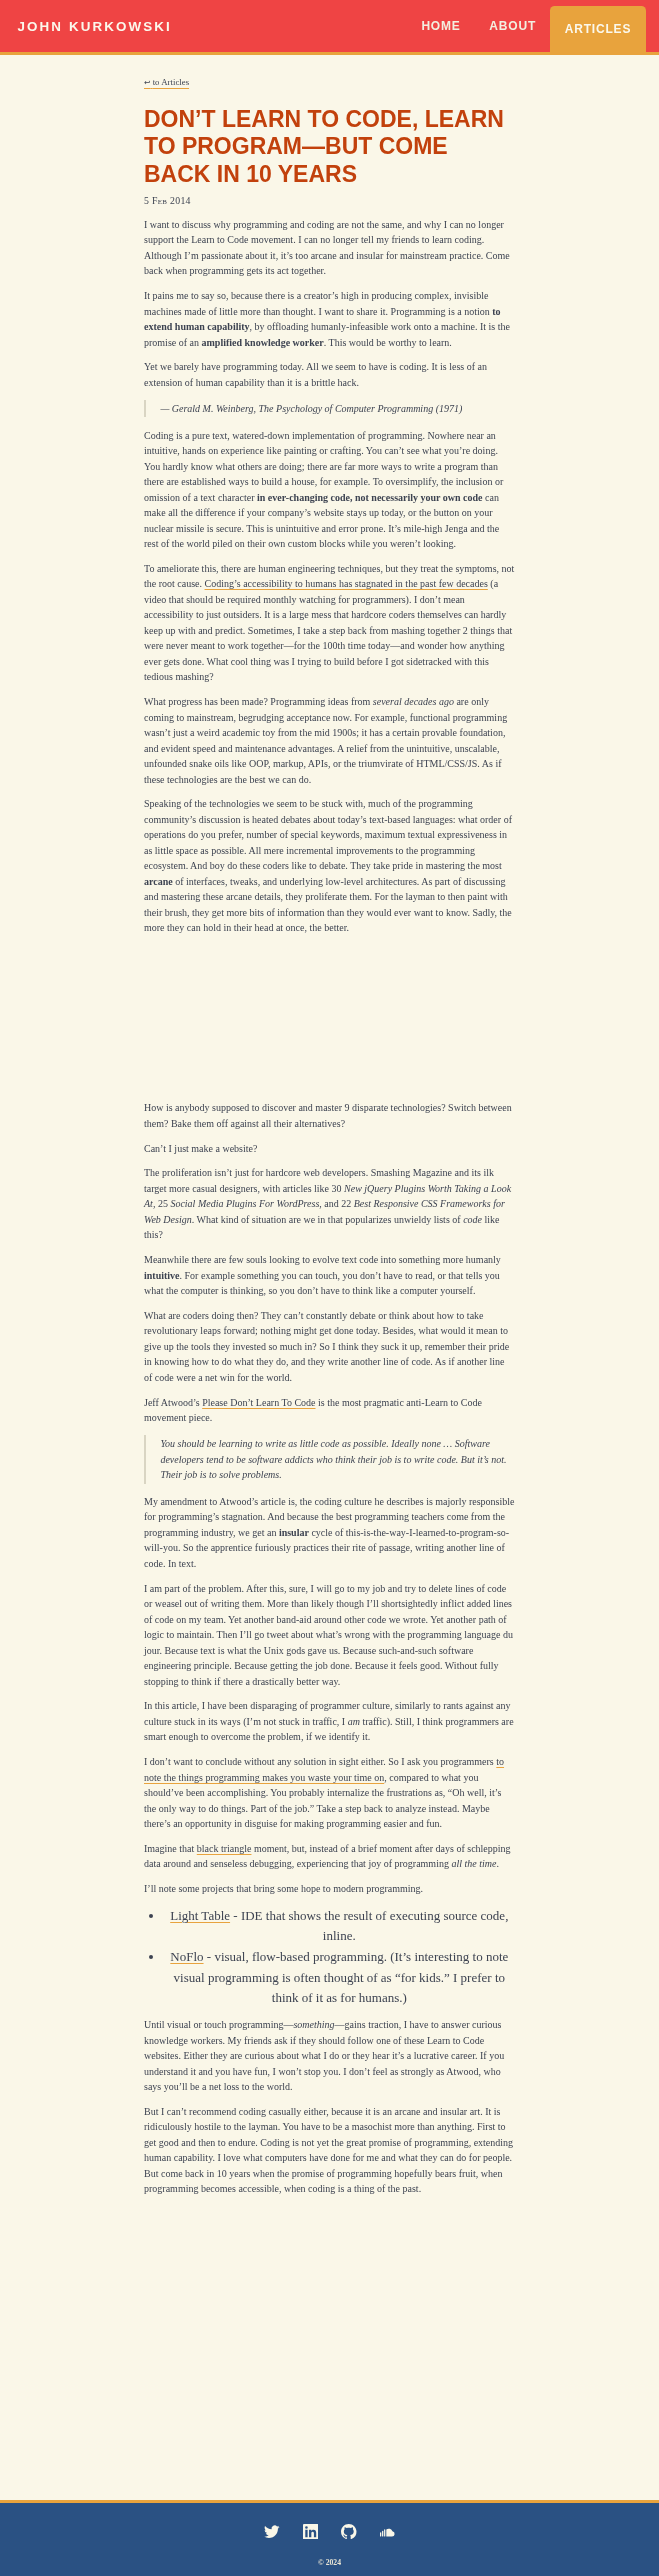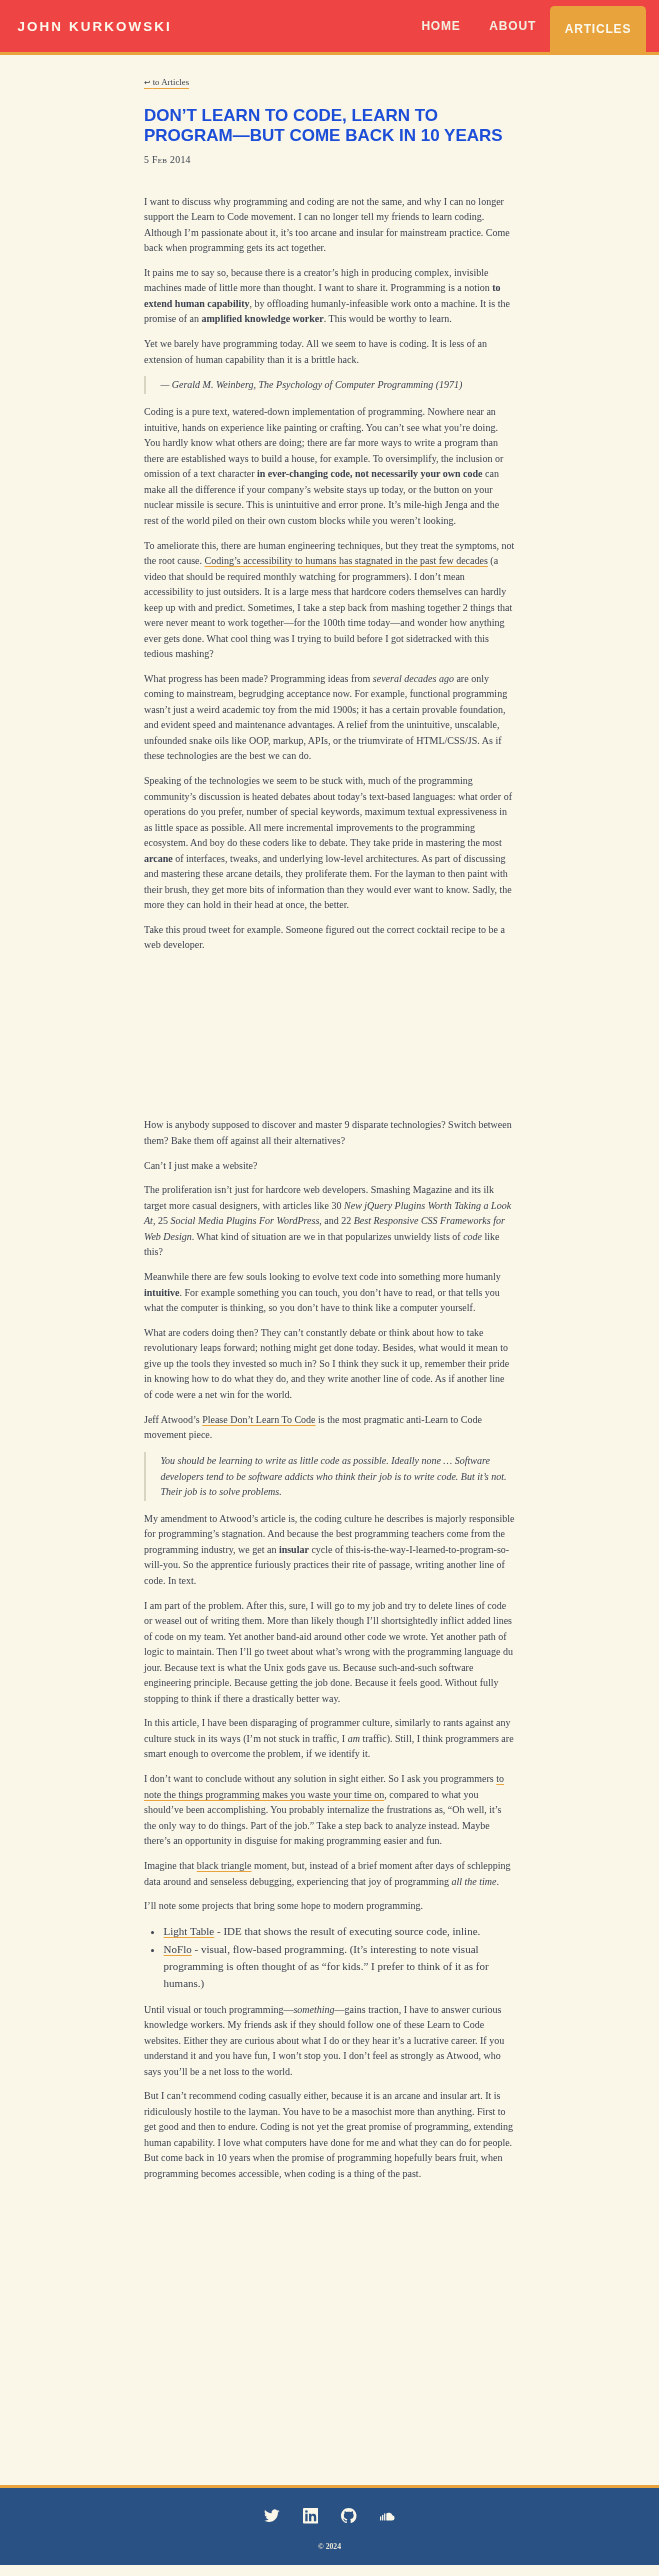--- a/index.html
+++ b/index.html
@@ -59,54 +59,55 @@
     text-decoration: underline;
     text-decoration-color: #E8A33D;
     text-decoration-thickness: 1px;
     text-underline-offset: 2.6px;
     cursor: pointer;
   }
   .back-link .glyph { font-size: 7.7px; }
   h1.article-title {
     font-family: "Liberation Sans", sans-serif;
     font-weight: bold;
-    color: #1d4ed8;
-    font-size: 17px;
+    color: #c2410c;
+    font-size: 23px;
     line-height: 1.18;
     letter-spacing: 0px;
     margin: 19.6px 0 7.2px 0;
   }
   .article-date {
     font-variant: small-caps;
     font-size: 9.8px;
     letter-spacing: 0.3px;
-    margin-bottom: 29px;
+    margin-bottom: 11px;
   }
   .article-body p {
     font-size: 10px;
     line-height: 1.55;
     margin: 0 0 9.3px 0;
   }
   .article-body blockquote {
     margin: 3.1px 0 10.3px 0;
     padding: 1px 5.2px 1px 14.4px;
     border-left: 2.1px solid #D9D5C3;
     font-style: italic;
   }
   .article-body blockquote p { margin-bottom: 8.2px; }
   .article-body blockquote p:last-child { margin-bottom: 0; }
   .tweet-embed-gap { height: 155px; }
   .article-body ul {
     margin: 0 0 9.3px 0;
     padding-left: 19.6px;
   }
   .article-body li {
-    font-size: 11px;
+    font-size: 13px;
     line-height: 1.55;
     margin-bottom: 1px;
+    text-align: center;
   }
   .inline-link {
     color: inherit;
     cursor: pointer;
     text-decoration: underline;
     text-decoration-color: #E8A33D;
     text-decoration-thickness: 1px;
     text-underline-offset: 2.1px;
   }
   .bold { font-weight: bold; }
@@ -160,21 +161,20 @@
       <p><span>I want to discuss why programming and coding are not the same, and why I can no longer support the Learn to Code movement. I can no longer tell my friends to learn coding. Although I’m passionate about it, it’s too arcane and insular for mainstream practice. Come back when programming gets its act together.</span></p>
       <p><span>It pains me to say so, because there is a creator’s high in producing complex, invisible machines made of little more than thought. I want to share it. Programming is a notion </span><span class="bold">to extend human capability</span><span>, by offloading humanly-infeasible work onto a machine. It is the promise of an </span><span class="bold">amplified knowledge worker</span><span>. This would be worthy to learn.</span></p>
       <p><span>Yet we barely have programming today. All we seem to have is coding. It is less of an extension of human capability than it is a brittle hack.</span></p>
       <blockquote>
         <p><span>— Gerald M. Weinberg, The Psychology of Computer Programming (1971)</span></p>
       </blockquote>
       <p><span>Coding is a pure text, watered-down implementation of programming. Nowhere near an intuitive, hands on experience like painting or crafting. You can’t see what you’re doing. You hardly know what others are doing; there are far more ways to write a program than there are established ways to build a house, for example. To oversimplify, the inclusion or omission of a text character </span><span class="bold">in ever-changing code, not necessarily your own code</span><span> can make all the difference if your company’s website stays up today, or the button on your nuclear missile is secure. This is unintuitive and error prone. It’s mile-high Jenga and the rest of the world piled on their own custom blocks while you weren’t looking.</span></p>
       <p><span>To ameliorate this, there are human engineering techniques, but they treat the symptoms, not the root cause. </span><a href="#" class="inline-link">Coding’s accessibility to humans has stagnated in the past few decades</a><span> (a video that should be required monthly watching for programmers). I don’t mean accessibility to just outsiders. It is a large mess that hardcore coders themselves can hardly keep up with and predict. Sometimes, I take a step back from mashing together 2 things that were never meant to work together—for the 100th time today—and wonder how anything ever gets done. What cool thing was I trying to build before I got sidetracked with this tedious mashing?</span></p>
       <p><span>What progress has been made? Programming ideas from </span><span class="italic">several decades ago</span><span> are only coming to mainstream, begrudging acceptance now. For example, functional programming wasn’t just a weird academic toy from the mid 1900s; it has a certain provable foundation, and evident speed and maintenance advantages. A relief from the unintuitive, unscalable, unfounded snake oils like OOP, markup, APIs, or the triumvirate of HTML/CSS/JS. As if these technologies are the best we can do.</span></p>
       <p><span>Speaking of the technologies we seem to be stuck with, much of the programming community’s discussion is heated debates about today’s text-based languages: what order of operations do you prefer, number of special keywords, maximum textual expressiveness in as little space as possible. All mere incremental improvements to the programming ecosystem. And boy do these coders like to debate. They take pride in mastering the most </span><span class="bold">arcane</span><span> of interfaces, tweaks, and underlying low-level architectures. As part of discussing and mastering these arcane details, they proliferate them. For the layman to then paint with their brush, they get more bits of information than they would ever want to know. Sadly, the more they can hold in their head at once, the better.</span></p>
-      <p><span>Take this proud tweet for example. Someone figured out the correct cocktail recipe to be a web developer.</span></p>
       <div class="tweet-embed-gap"></div>
       <p><span>How is anybody supposed to discover and master 9 disparate technologies? Switch between them? Bake them off against all their alternatives?</span></p>
       <p><span>Can’t I just make a website?</span></p>
       <p><span>The proliferation isn’t just for hardcore web developers. Smashing Magazine and its ilk target more casual designers, with articles like 30 </span><span class="italic">New jQuery Plugins Worth Taking a Look At</span><span>, 25 </span><span class="italic">Social Media Plugins For WordPress</span><span>, and 22 </span><span class="italic">Best Responsive CSS Frameworks for Web Design</span><span>. What kind of situation are we in that popularizes unwieldy lists of </span><span class="italic">code</span><span> like this?</span></p>
       <p><span>Meanwhile there are few souls looking to evolve text code into something more humanly </span><span class="bold">intuitive</span><span>. For example something you can touch, you don’t have to read, or that tells you what the computer is thinking, so you don’t have to think like a computer yourself.</span></p>
       <p><span>What are coders doing then? They can’t constantly debate or think about how to take revolutionary leaps forward; nothing might get done today. Besides, what would it mean to give up the tools they invested so much in? So I think they suck it up, remember their pride in knowing how to do what they do, and they write another line of code. As if another line of code were a net win for the world.</span></p>
       <p><span>Jeff Atwood’s </span><a href="#" class="inline-link">Please Don’t Learn To Code</a><span> is the most pragmatic anti-Learn to Code movement piece.</span></p>
       <blockquote>
         <p><span>You should be learning to write as little code as possible. Ideally none … Software developers tend to be software addicts who think their job is to write code. But it’s not. Their job is to solve problems.</span></p>
       </blockquote>

